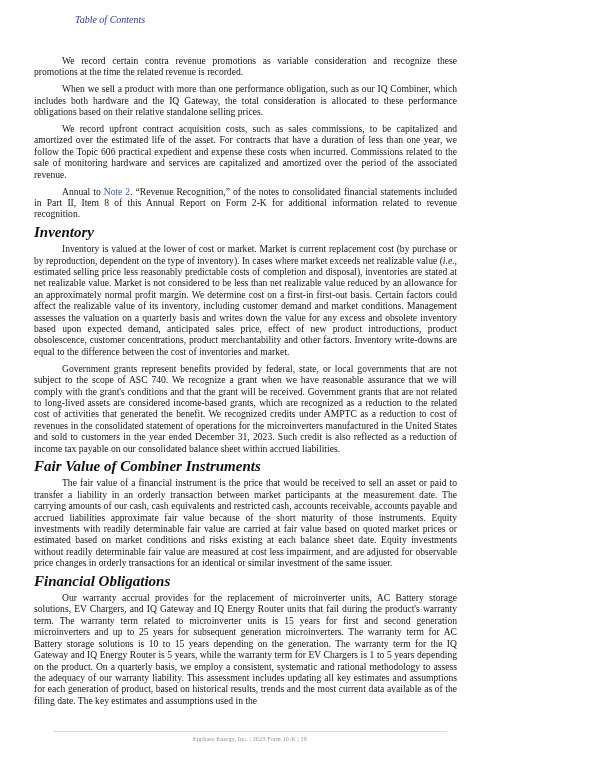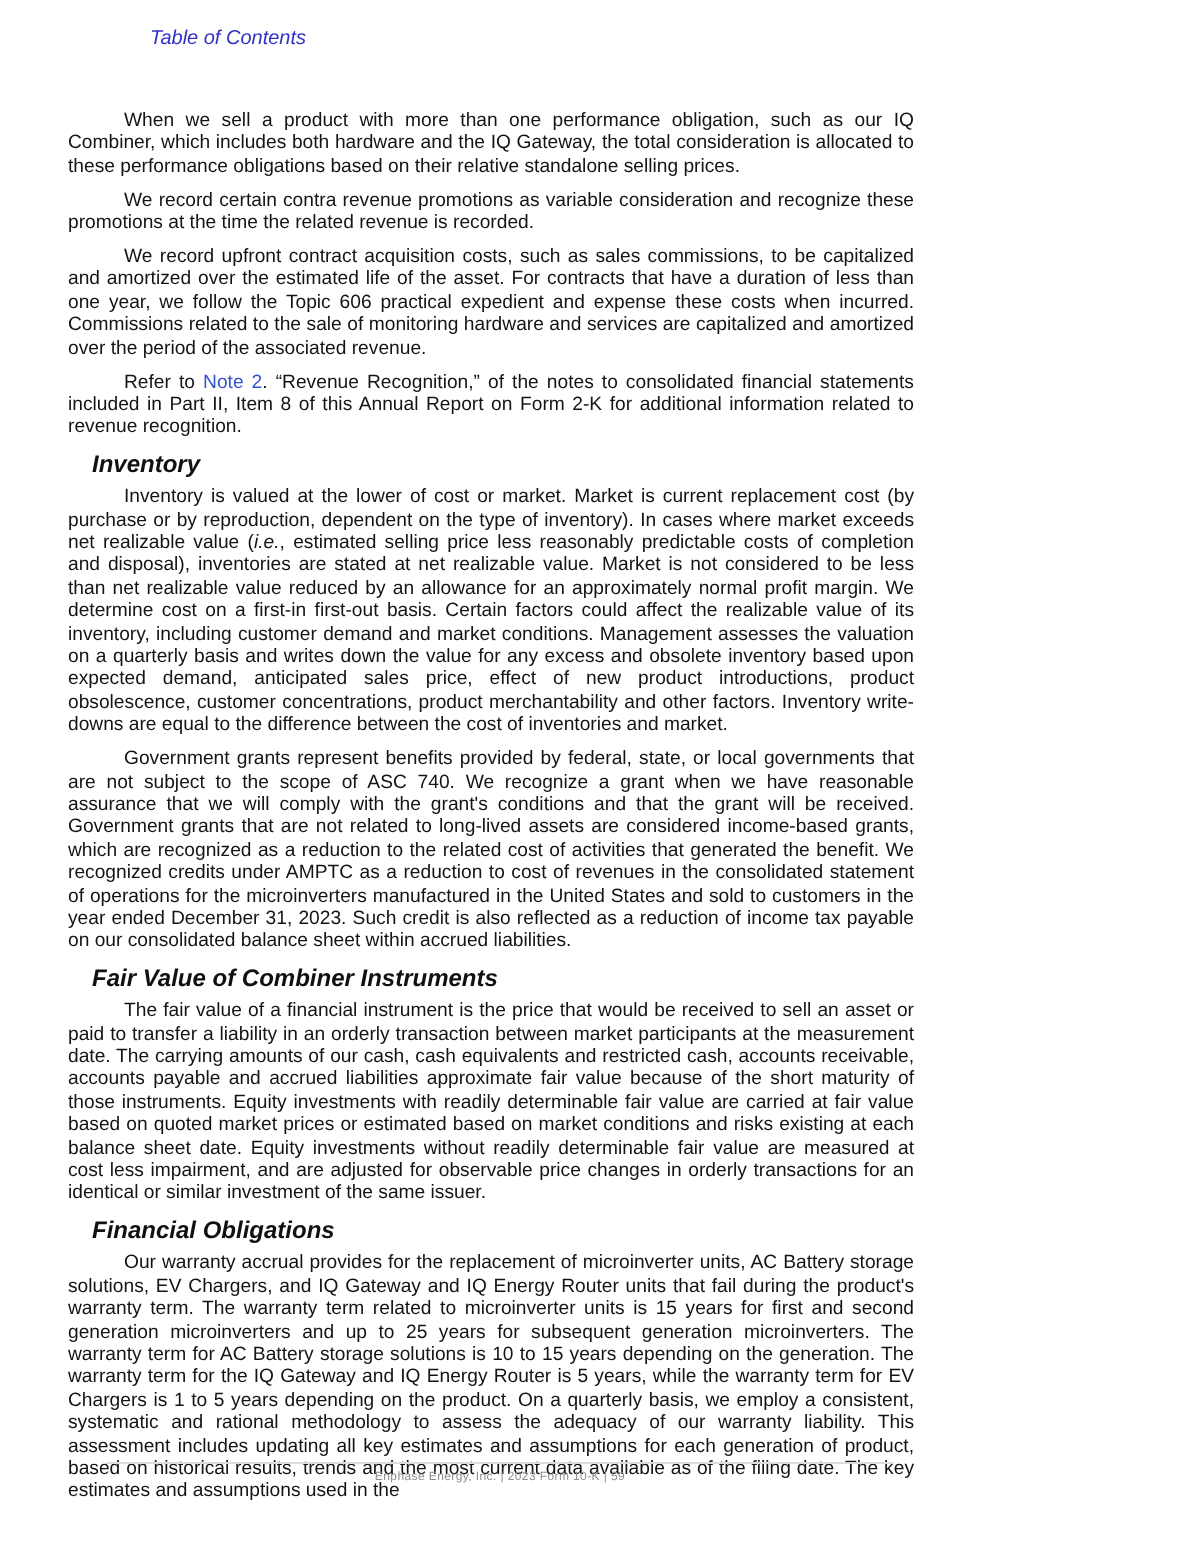--- a/index.html
+++ b/index.html
@@ -1,21 +1,21 @@
 <!DOCTYPE html>
 <html><head>
 <meta charset="utf-8">
 <style>
   html, body { margin: 0; padding: 0; background: #ffffff; }
   .page {
     position: relative;
     width: 500px;
     height: 776px;
     background: #ffffff;
-    font-family: Liberation Sans, sans-serif;
+    font-family: Liberation Serif, serif;
     color: #141414;
     overflow: hidden;
     box-sizing: border-box;
   }
   .content {
     position: absolute;
     top: 0;
     left: 34px;
     right: 43px;
   }
@@ -31,22 +31,22 @@
   .body-text { margin-top: 28px; }
   p.para {
     margin: 0 0 5.5px 0;
     font-size: 9.6px;
     line-height: 11.4px;
     text-align: justify;
     text-indent: 28px;
     color: #141414;
   }
   h3.heading {
-    margin: 7px 0 5px 12px;
-    font-size: 12px;
+    margin: 7px 0 5px 0;
+    font-size: 15px;
     line-height: 11.4px;
     font-style: italic;
     font-weight: bold;
     color: #111111;
   }
   .inline-link {
     color: #3355cc;
     text-decoration: none;
     cursor: pointer;
   }
@@ -73,27 +73,27 @@
 </head>
 <body>
 
 <div class="page">
   <div class="content">
 
     <a class="toc-link" href="#">Table of Contents</a>
 
     <div class="body-text">
 
+      <p class="para">We record certain contra revenue promotions as variable consideration and recognize these promotions at the time the related revenue is recorded.</p>
+
       <p class="para">When we sell a product with more than one performance obligation, such as our IQ Combiner, which includes both hardware and the IQ Gateway, the total consideration is allocated to these performance obligations based on their relative standalone selling prices.</p>
-
-      <p class="para">We record certain contra revenue promotions as variable consideration and recognize these promotions at the time the related revenue is recorded.</p>
 
       <p class="para">We record upfront contract acquisition costs, such as sales commissions, to be capitalized and amortized over the estimated life of the asset. For contracts that have a duration of less than one year, we follow the Topic 606 practical expedient and expense these costs when incurred. Commissions related to the sale of monitoring hardware and services are capitalized and amortized over the period of the associated revenue.</p>
 
-      <p class="para"><span>Refer to </span><a class="inline-link" href="#">Note 2</a><span>. “Revenue Recognition,” of the notes to consolidated financial statements included in Part II, Item 8 of this Annual Report on Form 2-K for additional information related to revenue recognition.</span></p>
+      <p class="para"><span>Annual to </span><a class="inline-link" href="#">Note 2</a><span>. “Revenue Recognition,” of the notes to consolidated financial statements included in Part II, Item 8 of this Annual Report on Form 2-K for additional information related to revenue recognition.</span></p>
 
       <h3 class="heading">Inventory</h3>
 
       <p class="para"><span>Inventory is valued at the lower of cost or market. Market is current replacement cost (by purchase or by reproduction, dependent on the type of inventory). In cases where market exceeds net realizable value (</span><span class="italic">i.e.</span><span>, estimated selling price less reasonably predictable costs of completion and disposal), inventories are stated at net realizable value. Market is not considered to be less than net realizable value reduced by an allowance for an approximately normal profit margin. We determine cost on a first-in first-out basis. Certain factors could affect the realizable value of its inventory, including customer demand and market conditions. Management assesses the valuation on a quarterly basis and writes down the value for any excess and obsolete inventory based upon expected demand, anticipated sales price, effect of new product introductions, product obsolescence, customer concentrations, product merchantability and other factors. Inventory write-downs are equal to the difference between the cost of inventories and market.</span></p>
 
 
       <p class="para">Government grants represent benefits provided by federal, state, or local governments that are not subject to the scope of ASC 740. We recognize a grant when we have reasonable assurance that we will comply with the grant's conditions and that the grant will be received. Government grants that are not related to long-lived assets are considered income-based grants, which are recognized as a reduction to the related cost of activities that generated the benefit. We recognized credits under AMPTC as a reduction to cost of revenues in the consolidated statement of operations for the microinverters manufactured in the United States and sold to customers in the year ended December 31, 2023. Such credit is also reflected as a reduction of income tax payable on our consolidated balance sheet within accrued liabilities.</p>
 
       <h3 class="heading">Fair Value of Combiner Instruments</h3>
 

